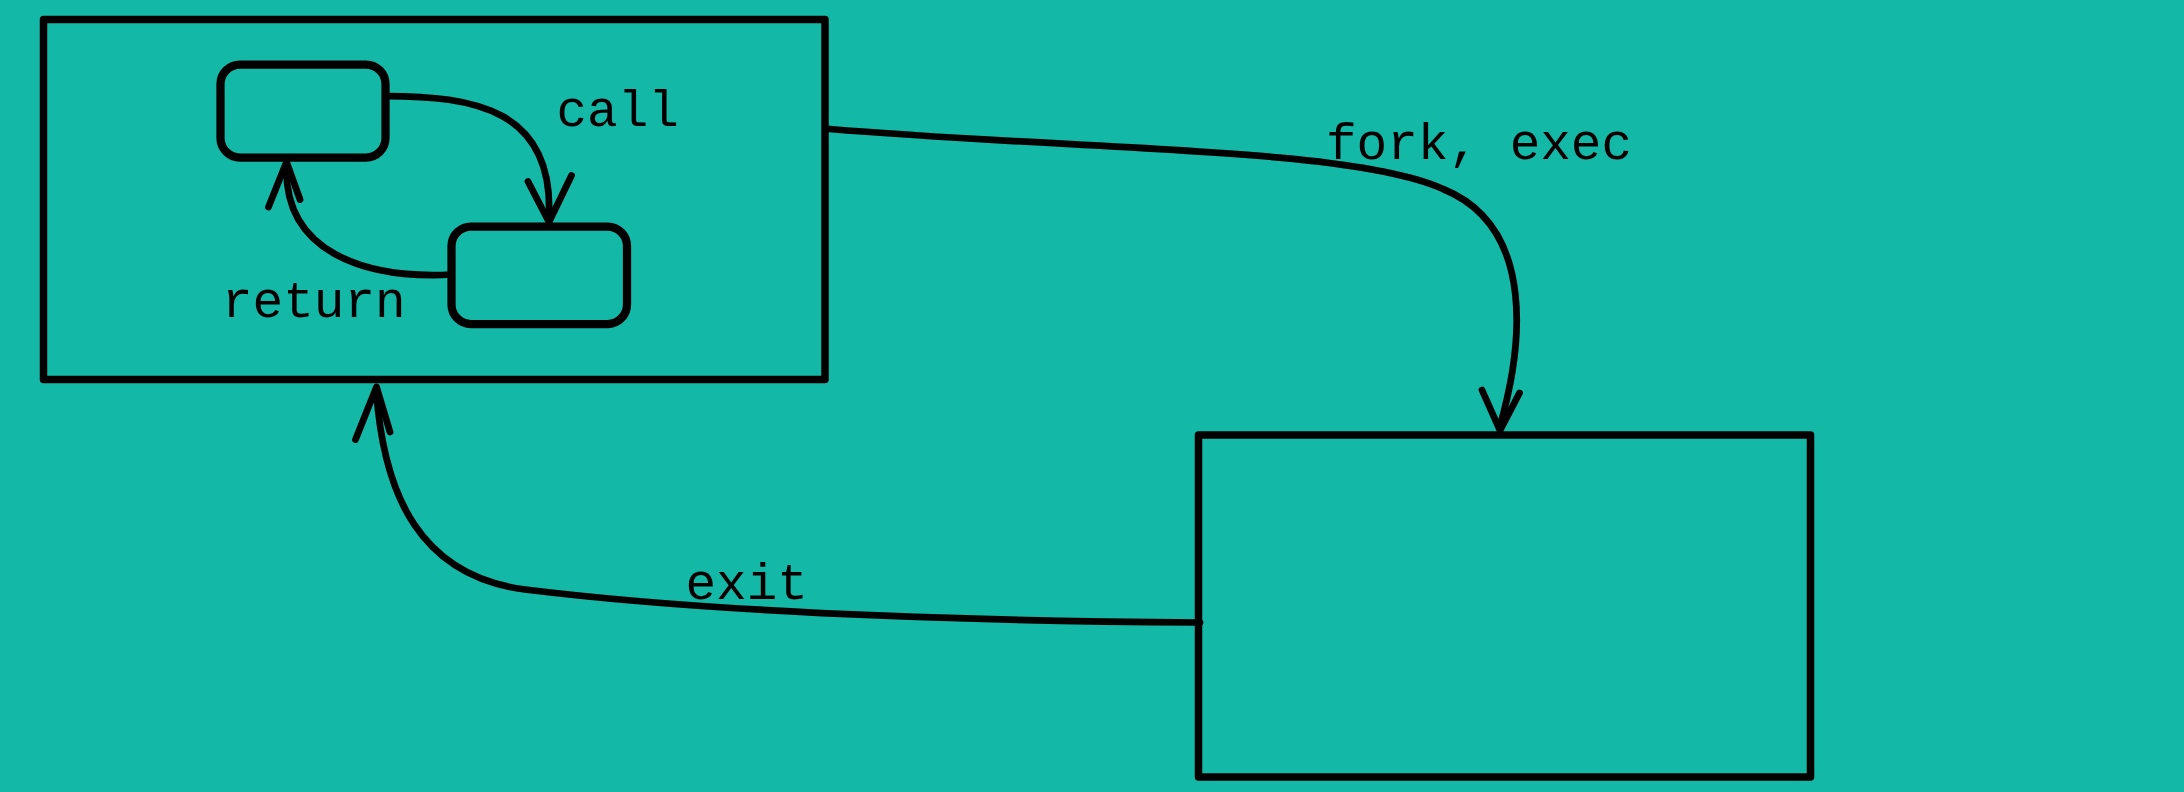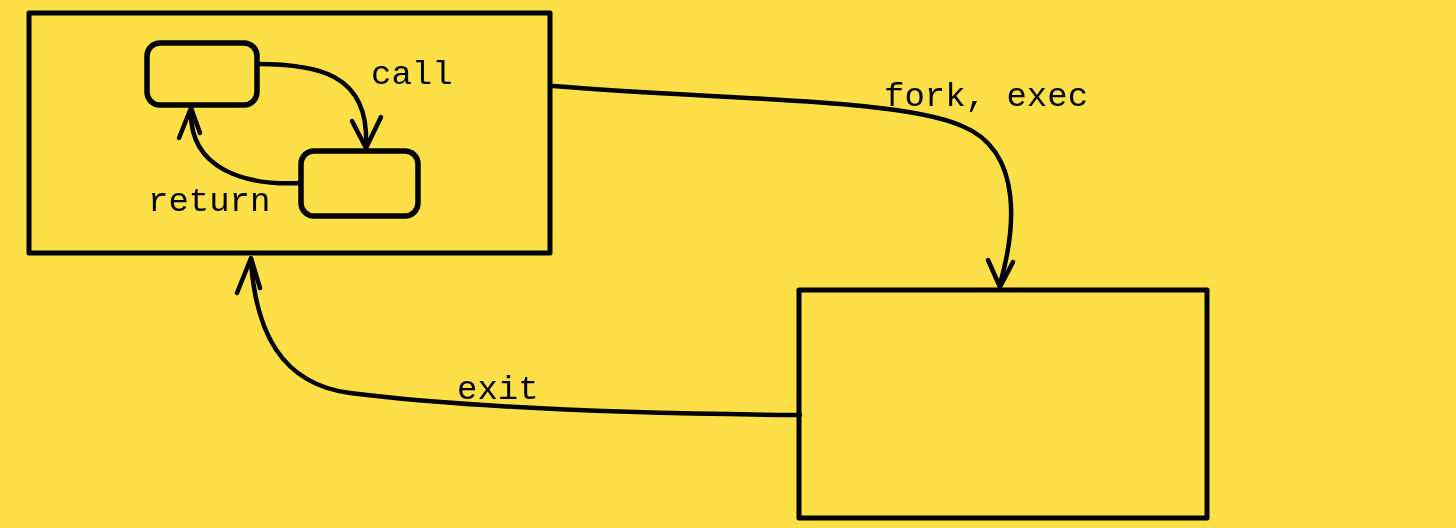--- a/index.html
+++ b/index.html
@@ -4,21 +4,21 @@
 <style>
   html, body {
     margin: 0;
     padding: 0;
     background: #ffffff;
   }
   .stage {
     position: relative;
     width: 1456px;
     height: 528px;
-    background: #fde047;
+    background: #14b8a6;
     overflow: hidden;
   }
   svg {
     display: block;
     width: 1456px;
     height: 528px;
   }
   .edge-label {
     font-family: "Liberation Mono", "DejaVu Sans Mono", monospace;
     font-size: 34px;

